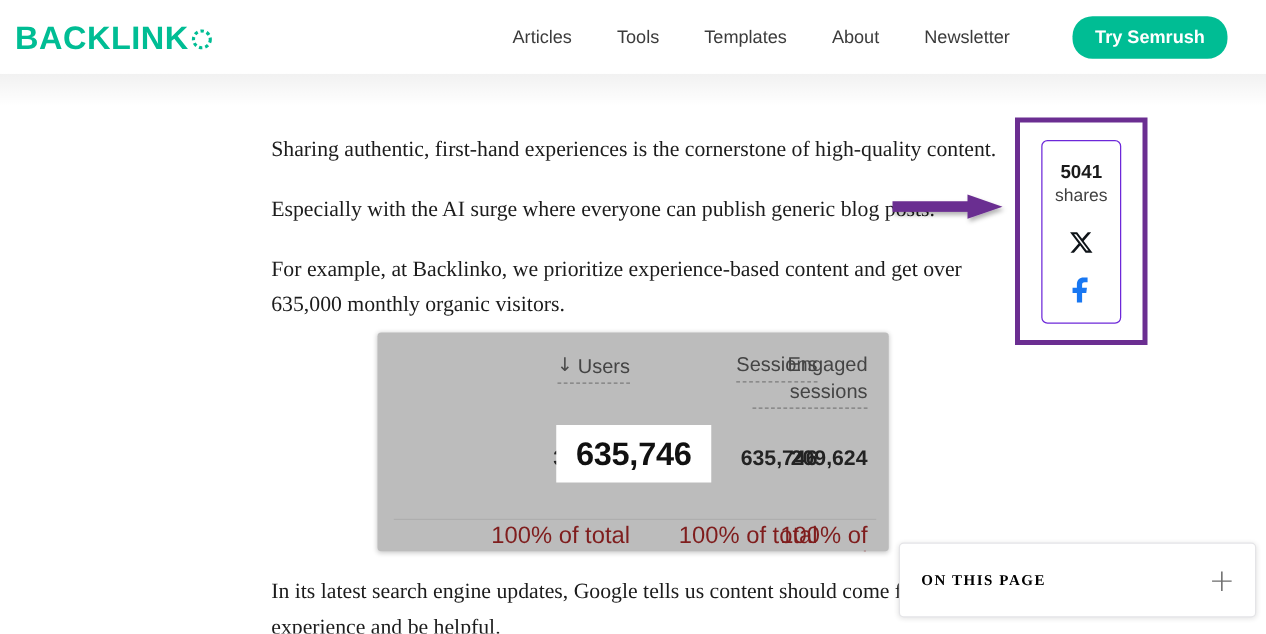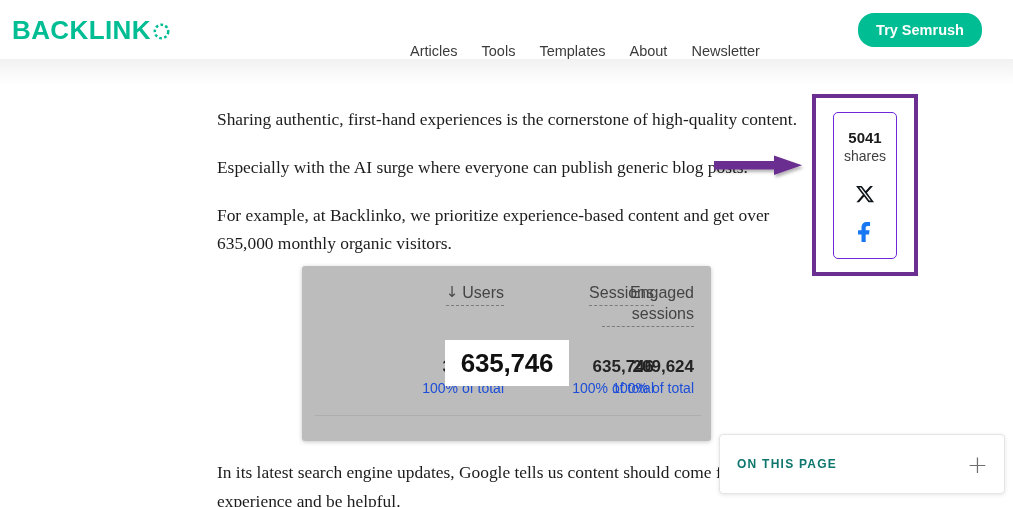--- a/index.html
+++ b/index.html
@@ -61,22 +61,22 @@
     margin-left: 1px;
     margin-top: 3px;
   }
 
   .main-nav {
     position: absolute;
     left: 410px;
     top: 0;
     height: 59px;
     display: flex;
-    align-items: flex-end;
-    gap: 24px;
+    align-items: center;
+    gap: 36px;
   }
   .nav-link {
     font-family: "Liberation Sans", sans-serif;
     font-size: 14.5px;
     color: #3b3b3b;
     text-decoration: none;
     white-space: nowrap;
     cursor: pointer;
   }
 
@@ -177,23 +177,24 @@
   }
   .ga-big {
     font-family: "Liberation Sans", sans-serif;
     font-size: 17px;
     font-weight: bold;
     color: #232323;
     line-height: 22px;
   }
   .ga-sub {
     font-family: "Liberation Sans", sans-serif;
-    font-size: 14px;
-    color: #1d4ed8;
+    font-size: 19px;
+    color: #7f1d1d;
     line-height: 20px;
+    margin-top: 41px;
   }
   .ga-divider {
     position: absolute;
     top: 149px;
     left: 13px;
     width: 386px;
     height: 1px;
     background: #aeaeae;
   }
   .ga-data-row2 {
@@ -301,25 +302,25 @@
     border-radius: 4px;
     box-shadow: 0 1px 4px rgba(0,0,0,0.10);
     z-index: 16;
     display: flex;
     align-items: center;
     justify-content: space-between;
     padding: 0 16px 0 17px;
     cursor: pointer;
   }
   .otp-title {
-    font-family: Liberation Sans, sans-serif;
+    font-family: Liberation Serif, serif;
     font-size: 12px;
     font-weight: bold;
     letter-spacing: 1.25px;
-    color: #0f766e;
+    color: #000000;
   }
   .otp-plus {
     font-family: "DejaVu Sans", sans-serif;
     font-size: 25px;
     font-weight: 300;
     color: #6f6f6f;
     line-height: 1;
     cursor: pointer;
   }
 </style>

